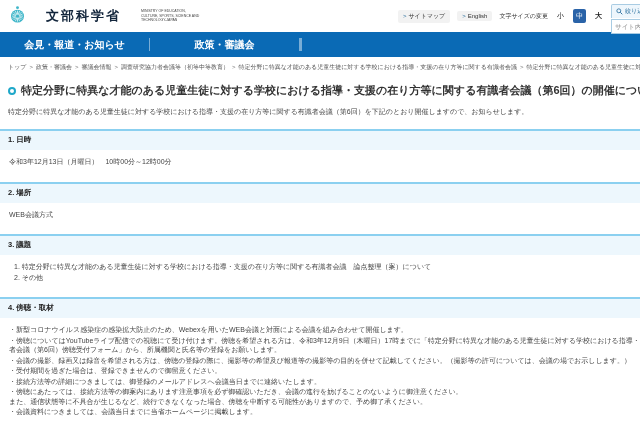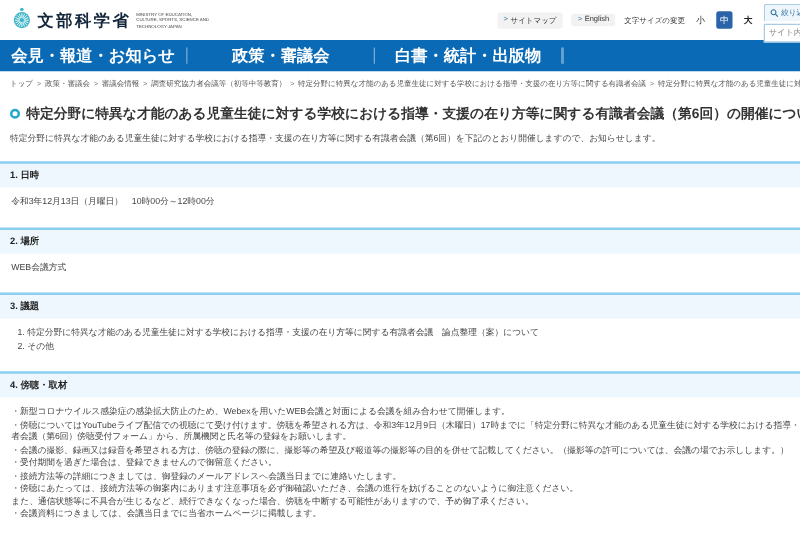--- a/index.html
+++ b/index.html
@@ -11,38 +11,38 @@
     --link-blue:#1e6da6;
     --selected-font-size-bg:#2a63a8;
   }
   *{box-sizing:border-box;margin:0;padding:0;}
   body{font-family:"Liberation Sans","DejaVu Sans",sans-serif;background:#fff;}
   .viewport{width:640px;height:426px;overflow:hidden;position:relative;background:#fff;}
   .page{width:745px;position:relative;}
 
   
   .site-header{position:relative;height:32px;background:#fff;}
-  .logo{position:absolute;left:9px;top:5px;display:flex;align-items:center;gap:4px;text-decoration:none;cursor:pointer;}
+  .logo{position:absolute;left:9px;top:5px;display:flex;align-items:center;gap:20px;text-decoration:none;cursor:pointer;}
   .logo-jp{font-size:13px;font-weight:bold;color:#13263c;letter-spacing:2px;}
   .logo-en{font-size:3.5px;color:#444;line-height:4.5px;width:62px;}
   .header-utils{position:absolute;right:0;top:0;height:32px;display:flex;align-items:center;gap:7px;}
   .util-chip{display:flex;align-items:center;gap:2px;font-size:6px;color:#333;background:#f2f2f2;padding:2px 5px;border-radius:2px;cursor:pointer;text-decoration:none;white-space:nowrap;}
   .chev{color:#2a6f9e;font-size:6px;}
   .fs-label{font-size:6px;color:#333;white-space:nowrap;}
   .fs-btn{font-size:7px;color:#222;cursor:pointer;padding:1px 2px;white-space:nowrap;}
   .fs-btn.medium{background:var(--selected-font-size-bg);color:#fff;border-radius:2px;padding:2px 3px;}
   .fs-btn.large{font-weight:bold;}
   .search-widget{width:134px;margin-top:2px;}
   .search-tab{display:inline-flex;align-items:center;gap:2px;font-size:6px;color:#2a6f9e;background:#eef6fc;border:1px solid #a9cce3;border-bottom:none;border-radius:2px 2px 0 0;padding:2px 4px;cursor:pointer;white-space:nowrap;}
   .search-input{display:block;width:100%;height:15px;border:1px solid #a9cce3;font-size:6.5px;padding:0 3px;color:#333;font-family:inherit;}
   .search-input::placeholder{color:#888;}
 
   
   .main-nav{height:25px;background:var(--nav-blue);display:flex;align-items:center;width:745px;}
-  .nav-item{flex:0 0 149px;text-align:center;color:#fff;font-size:13px;font-weight:bold;text-decoration:none;cursor:pointer;white-space:nowrap;font-family:Liberation Mono, monospace;}
+  .nav-item{flex:0 0 149px;text-align:center;color:#fff;font-size:10px;font-weight:bold;text-decoration:none;cursor:pointer;white-space:nowrap;font-family:Liberation Mono, monospace;}
   .nav-sep{width:1px;height:13px;background:rgba(255,255,255,.45);flex:0 0 1px;}
 
   
   .breadcrumb{margin:6px 0 0 8px;font-size:6px;color:#555;white-space:nowrap;overflow:hidden;width:737px;}
   .bc-item{color:#555;text-decoration:none;cursor:pointer;}
   .bc-sep{margin:0 3px;color:#777;}
 
   
   .page-title{margin:11px 8px 0;display:flex;align-items:center;gap:5px;font-size:11px;font-weight:bold;color:#333;white-space:nowrap;}
   .title-bullet{width:8px;height:8px;border:2.5px solid var(--accent-teal);border-radius:50%;background:#fff;flex:0 0 auto;}
@@ -107,21 +107,20 @@
           <input class="search-input" type="text" placeholder="サイト内検索" style="">
         </div>
       </div>
     </header>
 
     <nav class="main-nav">
         <a class="nav-item">会見・報道・お知らせ</a>
         <span class="nav-sep"></span>
         <a class="nav-item">政策・審議会</a>
         <span class="nav-sep"></span>
-        <a class="nav-item">白書・統計・出版物</a>
         <span class="nav-sep"></span>
         <span class="nav-sep"></span>
       </nav>
 
     <div class="breadcrumb"><a class="bc-item">トップ</a><span class="bc-sep">&gt;</span><a class="bc-item">政策・審議会</a><span class="bc-sep">&gt;</span><a class="bc-item">審議会情報</a><span class="bc-sep">&gt;</span><a class="bc-item">調査研究協力者会議等（初等中等教育）</a><span class="bc-sep">&gt;</span><a class="bc-item">特定分野に特異な才能のある児童生徒に対する学校における指導・支援の在り方等に関する有識者会議</a><span class="bc-sep">&gt;</span><a class="bc-item">特定分野に特異な才能のある児童生徒に対する学校における指導・支援の在り方等に関する有識者会議（第6回）の開催について</a></div>
 
     <main>
       <h1 class="page-title">
         <span class="title-bullet"></span>
         <span>特定分野に特異な才能のある児童生徒に対する学校における指導・支援の在り方等に関する有識者会議（第6回）の開催について</span>

